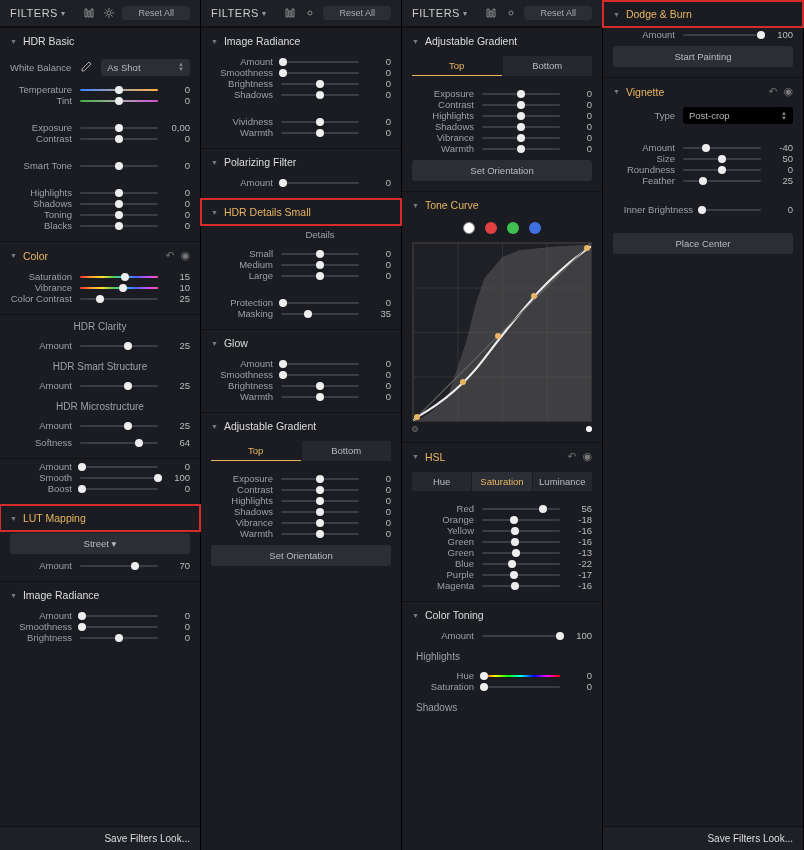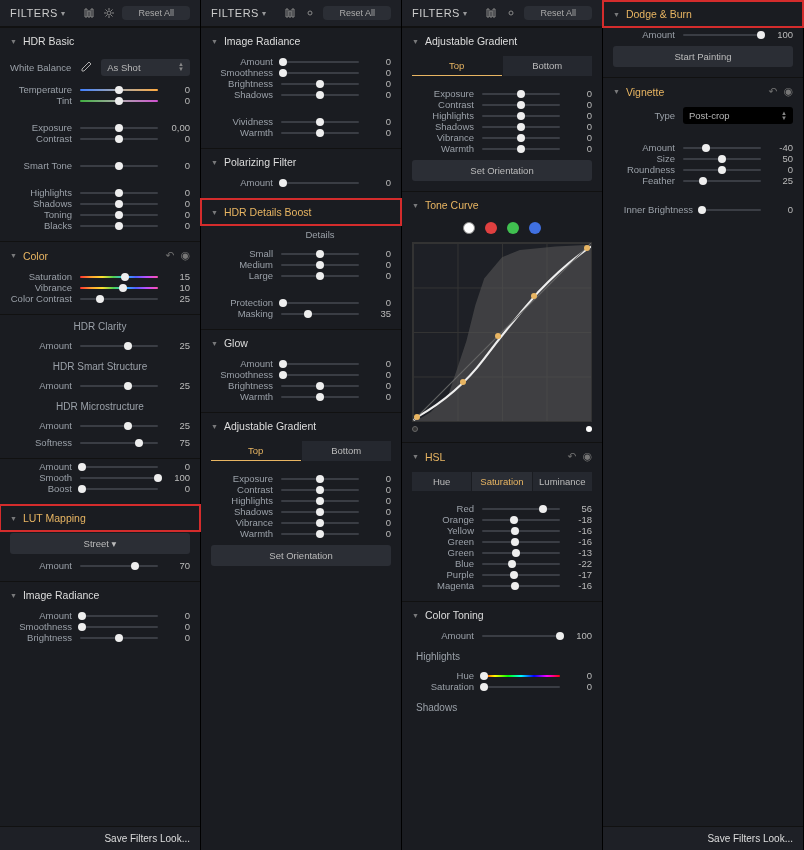--- a/index.html
+++ b/index.html
@@ -321,21 +321,21 @@
           <div class="slider">
             <div class="dot" style="left: 62%;"></div>
           </div>
           <span class="val">25</span>
         </div>
         <div class="row">
           <span class="row-label">Softness</span>
           <div class="slider">
             <div class="dot" style="left: 75%;"></div>
           </div>
-          <span class="val">75</span>
+          <span class="val">64</span>
         </div>
       </div>
   </div>
 
   <div class="section">
     <div class="section-body">
         <div>
           <div class="row">
             <span class="row-label">Amount</span>
             <div class="slider">
@@ -506,21 +506,21 @@
             </div>
             <span class="val">0</span>
           </div>
         </div>
       </div>
   </div>
 
   <div class="section">
     <div class="section-head accent redbox">
         <span class="tri">▼</span>
-        <span class="title">HDR Details Boost</span>
+        <span class="title">HDR Details Small</span>
       </div>
     <div class="section-body">
       <div class="sub-label-row">
           <span class="spacer"></span>
           <span class="center">Details</span>
           <span style="width:24px"></span>
         </div>
       <div>
           <div class="row">
             <span class="row-label">Small</span>
@@ -957,17 +957,18 @@
         </div>
       <div style="height:6px"></div>
       <div class="row">
         <span class="row-label wide">Inner Brightness</span>
         <div class="slider">
             <div class="dot" style="left:2%"></div>
           </div>
         <span class="val">0</span>
       </div>
       <div style="height:6px"></div>
+      <div class="wide-btn">Place Center</div>
     </div>
   </div>
 
   <div class="save-look">Save Filters Look...</div>
 </div>
 
 </body></html>

